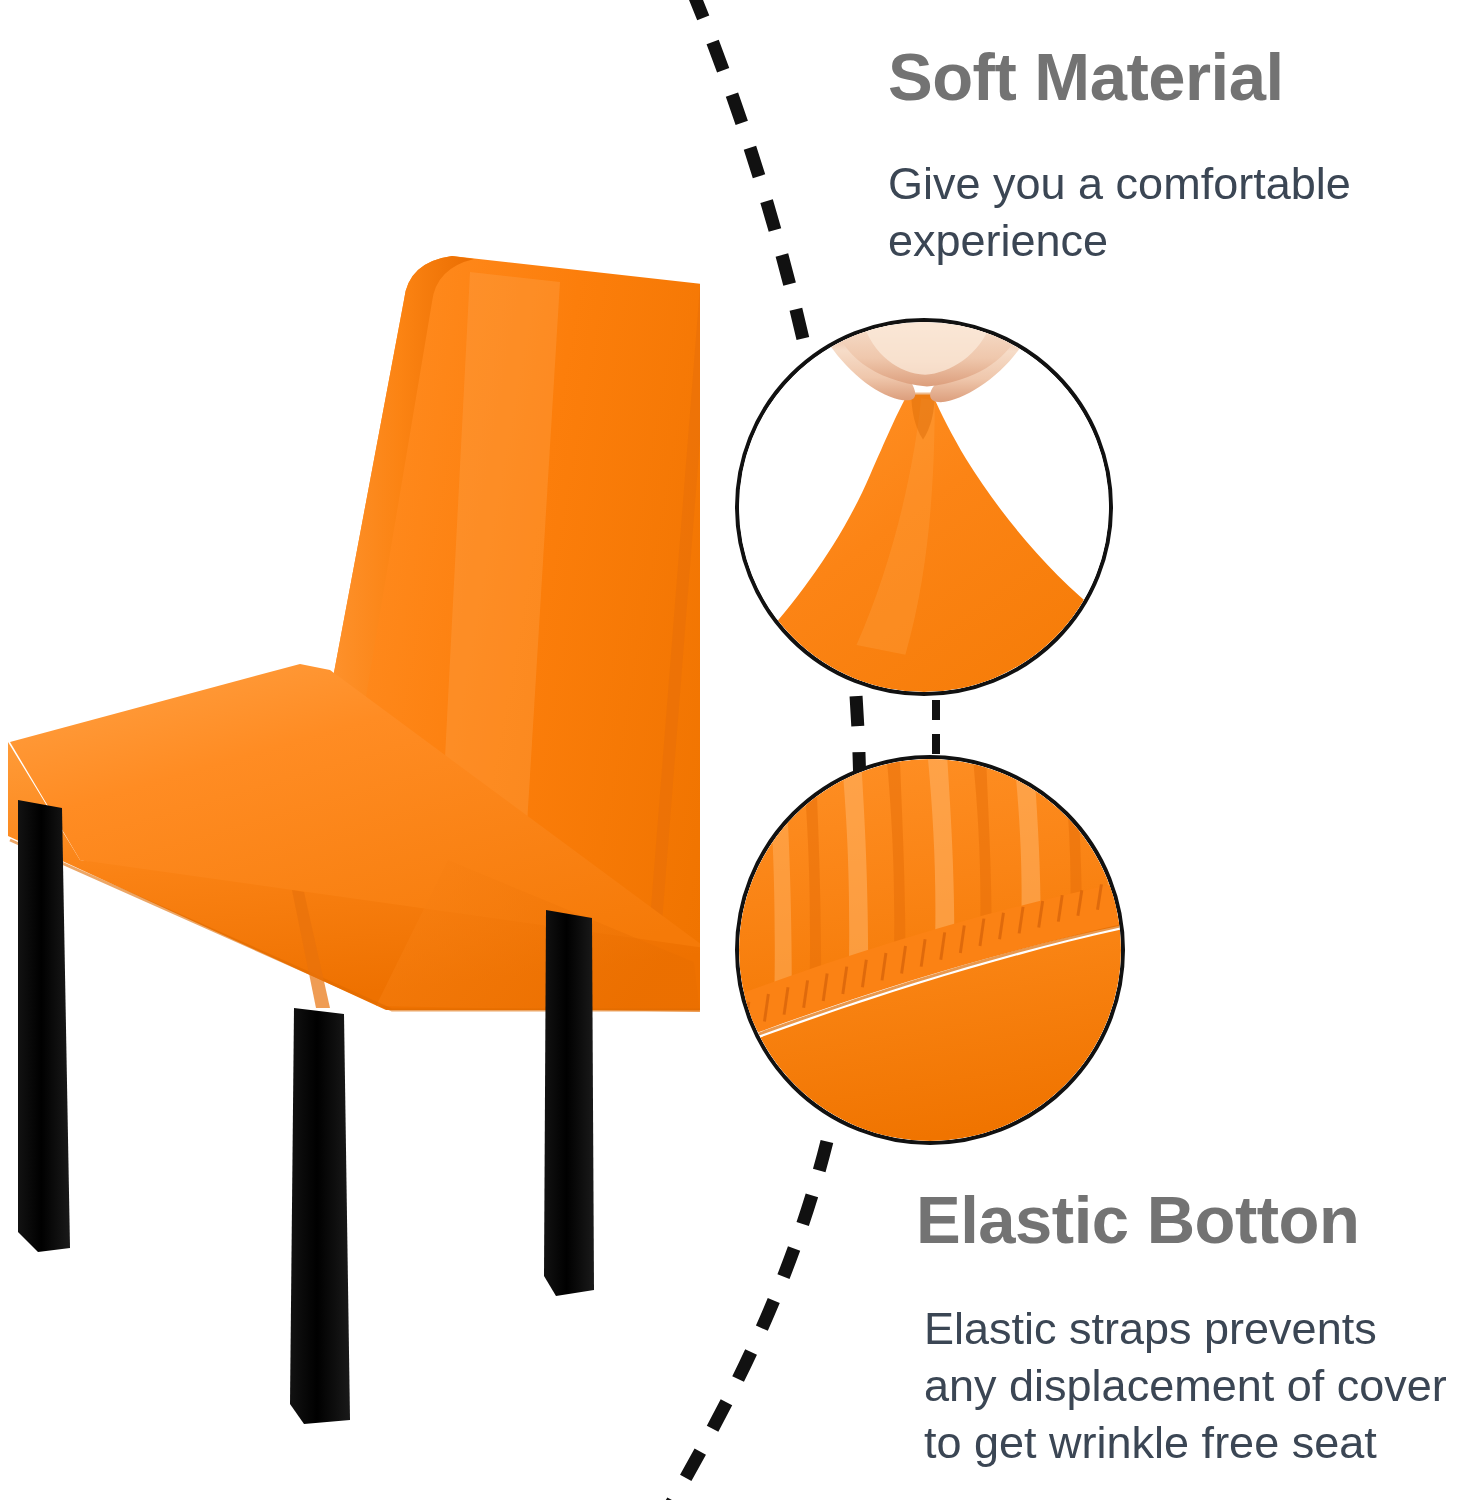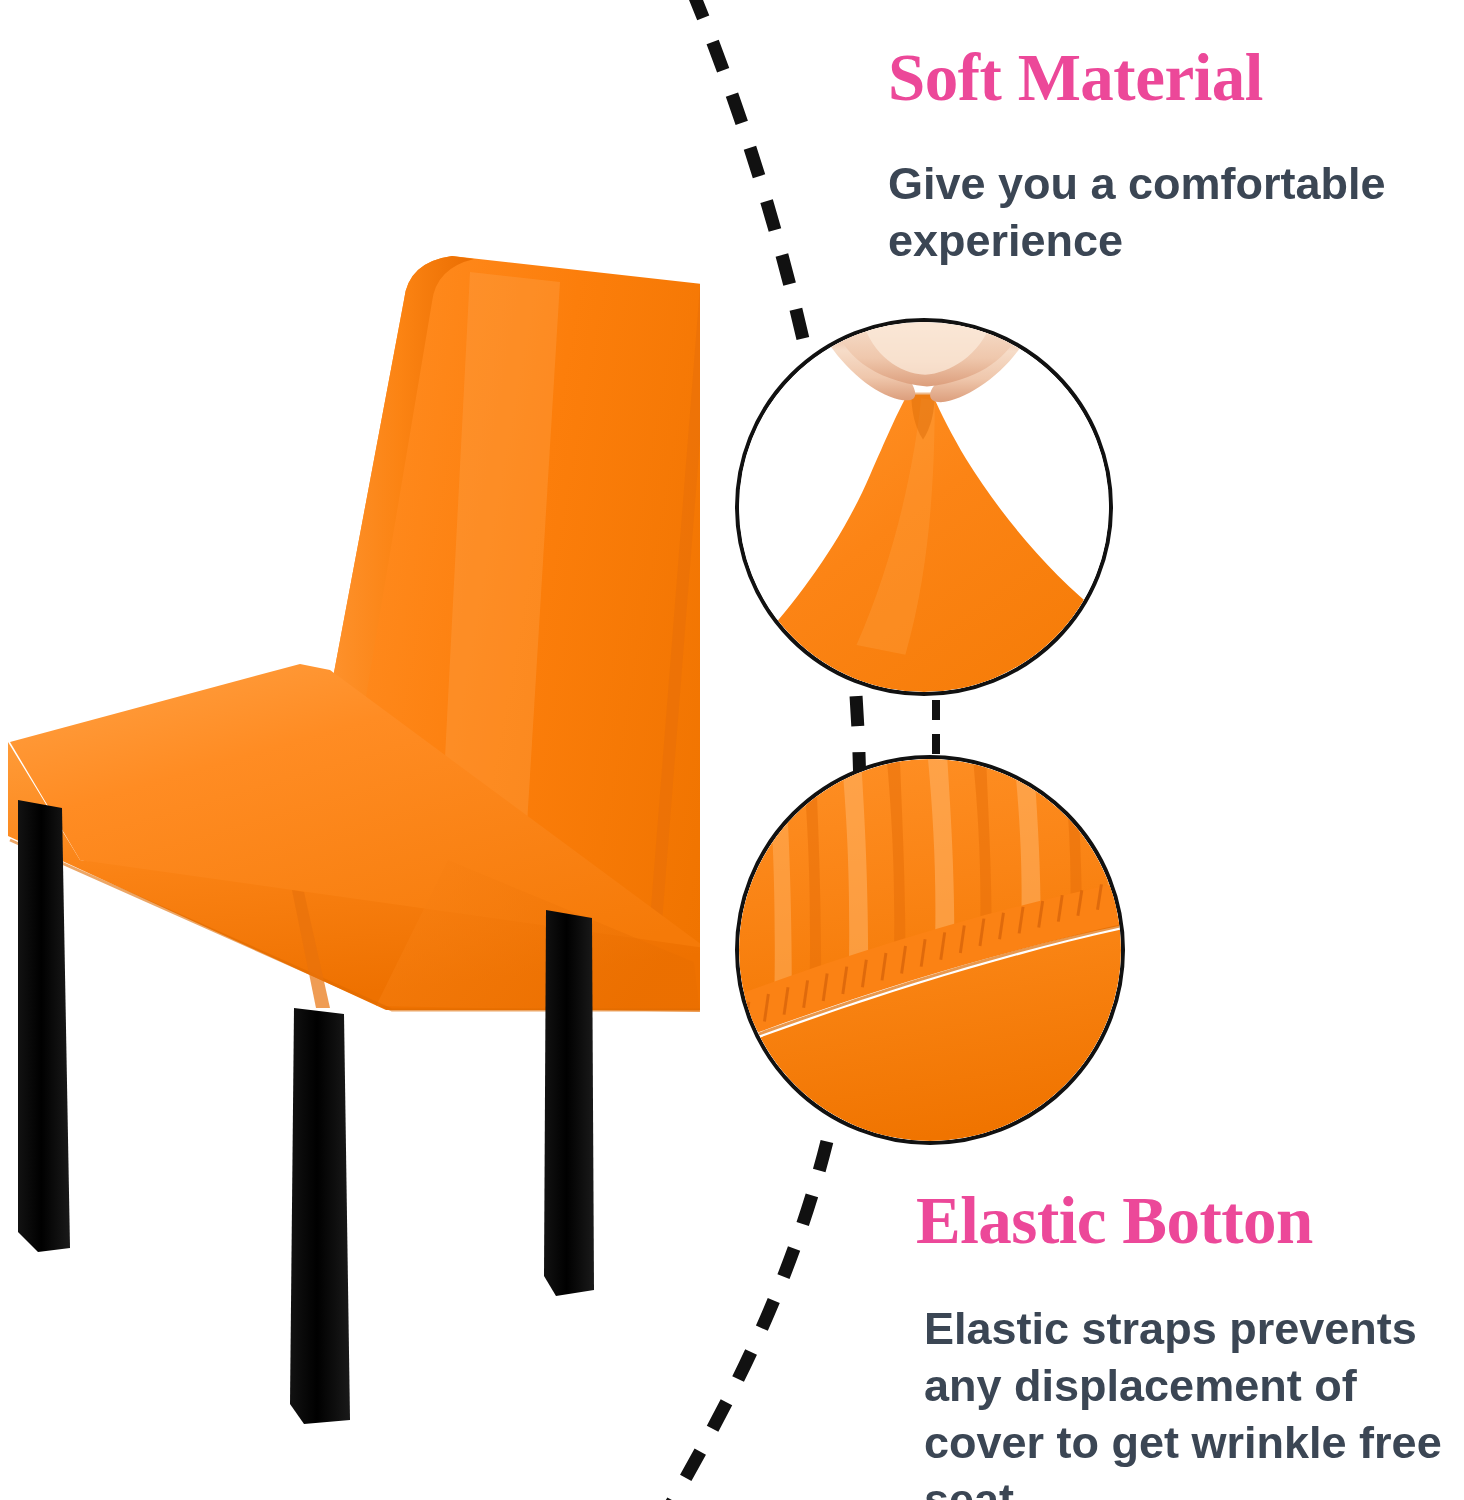--- a/index.html
+++ b/index.html
@@ -31,30 +31,29 @@
     left: 880px;
     top: 0;
     width: 560px;
     height: 1500px;
   }
 
   .feature-heading {
     position: absolute;
     font-size: 67px;
     font-weight: bold;
-    color: #ec4899;
+    color: #737373;
     letter-spacing: -0.5px;
     line-height: 1.05;
     white-space: nowrap;
-    font-family: Liberation Serif, serif;
   }
   .feature-body {
     position: absolute;
     font-size: 45px;
-    font-weight: bold;
+    font-weight: normal;
     color: #3B4654;
     line-height: 1.27;
     width: 530px;
   }
 
   #soft-material-heading { left: 8px; top: 42px; }
   #soft-material-body    { left: 8px; top: 155px; }
 
   #elastic-bottom-heading { left: 4px; top: 1185px; margin-left: 32px; }
   #elastic-bottom-body    { left: 8px; top: 1300px; margin-left: 36px; }

